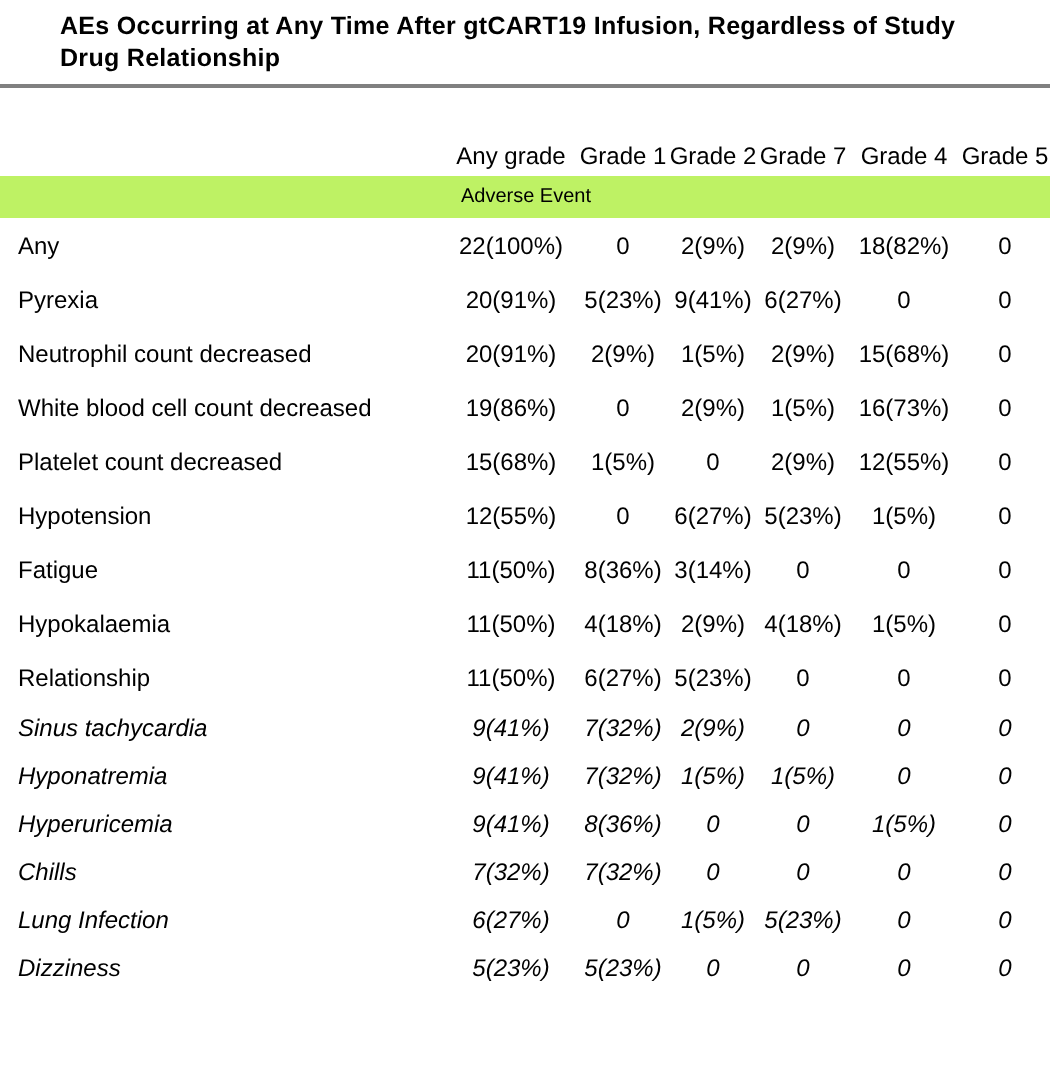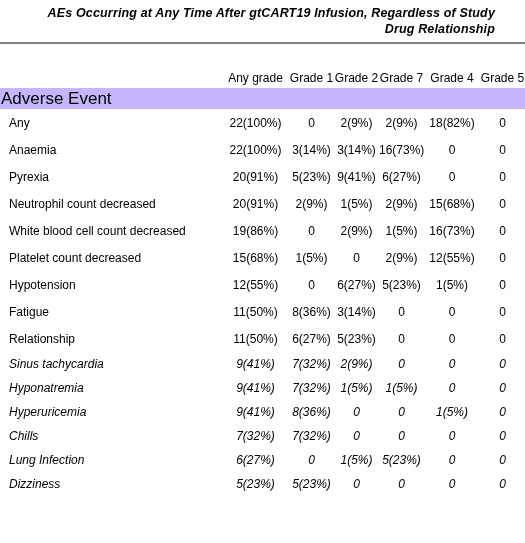--- a/index.html
+++ b/index.html
@@ -18,22 +18,21 @@
   .page {
     width: 525px;
     height: 543px;
     position: relative;
     box-sizing: border-box;
   }
 
   
   .title-block {
     padding: 5px 30px 3px 30px;
-    text-align: right;
-    font-style: italic;
+    text-align: left;
   }
   .title-text {
     font-size: 12.5px;
     font-weight: bold;
     line-height: 16px;
     letter-spacing: 0.15px;
     color: #000000;
   }
 
   .title-rule {
@@ -70,27 +69,27 @@
   }
   thead th.label-head {
     text-align: left;
   }
   thead tr.head-row {
     height: 44px;
   }
 
   
   tr.section-row td {
-    background: #c4b5fd;
-    font-size: 17px;
+    background: #bef264;
+    font-size: 10px;
     padding: 2px 0 2px 1px;
     height: 17px;
     line-height: 14px;
     color: #000000;
-    text-align: left;
+    text-align: center;
   }
 
   
   tr.data-row td {
     font-size: 12px;
     color: #000000;
     text-align: center;
     line-height: 14px;
     white-space: nowrap;
     overflow: hidden;
@@ -147,29 +146,20 @@
     <tr class="data-row tall">
           <td class="label-cell">Any</td>
           <td>22(100%)</td>
           <td>0</td>
           <td>2(9%)</td>
           <td>2(9%)</td>
           <td>18(82%)</td>
           <td>0</td>
         </tr>
         <tr class="data-row tall">
-          <td class="label-cell">Anaemia</td>
-          <td>22(100%)</td>
-          <td>3(14%)</td>
-          <td>3(14%)</td>
-          <td>16(73%)</td>
-          <td>0</td>
-          <td>0</td>
-        </tr>
-        <tr class="data-row tall">
           <td class="label-cell">Pyrexia</td>
           <td>20(91%)</td>
           <td>5(23%)</td>
           <td>9(41%)</td>
           <td>6(27%)</td>
           <td>0</td>
           <td>0</td>
         </tr>
         <tr class="data-row tall">
           <td class="label-cell">Neutrophil count decreased</td>
@@ -210,20 +200,29 @@
         <tr class="data-row tall">
           <td class="label-cell">Fatigue</td>
           <td>11(50%)</td>
           <td>8(36%)</td>
           <td>3(14%)</td>
           <td>0</td>
           <td>0</td>
           <td>0</td>
         </tr>
         <tr class="data-row tall">
+          <td class="label-cell">Hypokalaemia</td>
+          <td>11(50%)</td>
+          <td>4(18%)</td>
+          <td>2(9%)</td>
+          <td>4(18%)</td>
+          <td>1(5%)</td>
+          <td>0</td>
+        </tr>
+        <tr class="data-row tall">
           <td class="label-cell">Relationship</td>
           <td>11(50%)</td>
           <td>6(27%)</td>
           <td>5(23%)</td>
           <td>0</td>
           <td>0</td>
           <td>0</td>
         </tr>
         <tr class="data-row short">
           <td class="label-cell">Sinus tachycardia</td>

